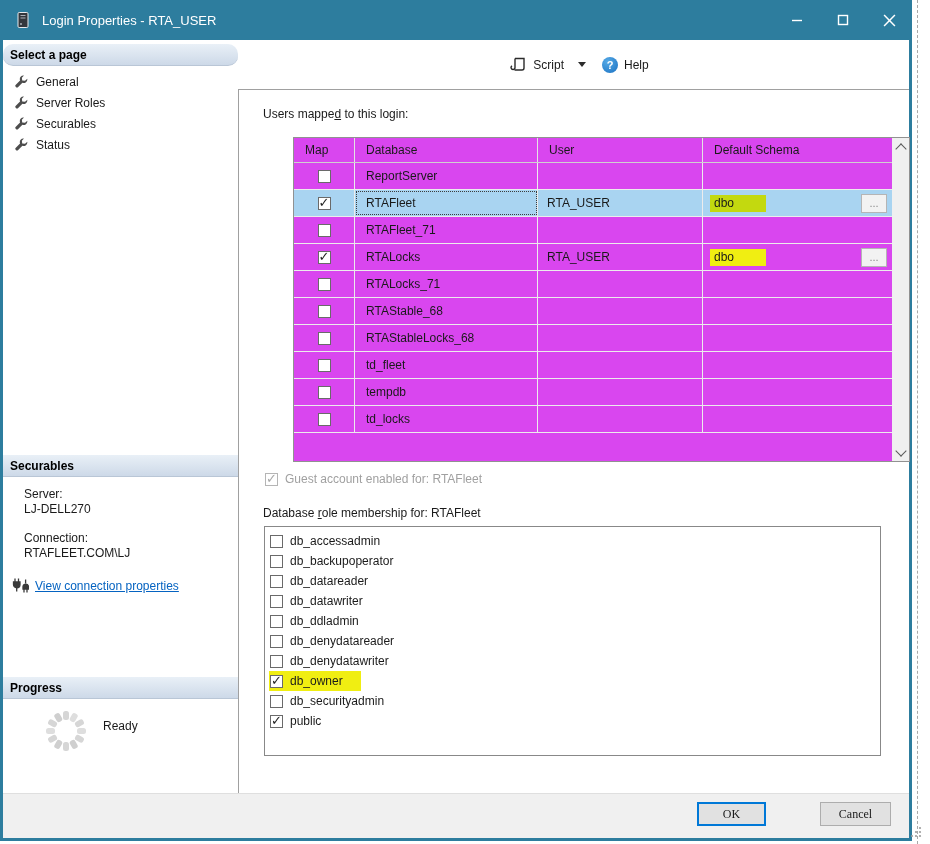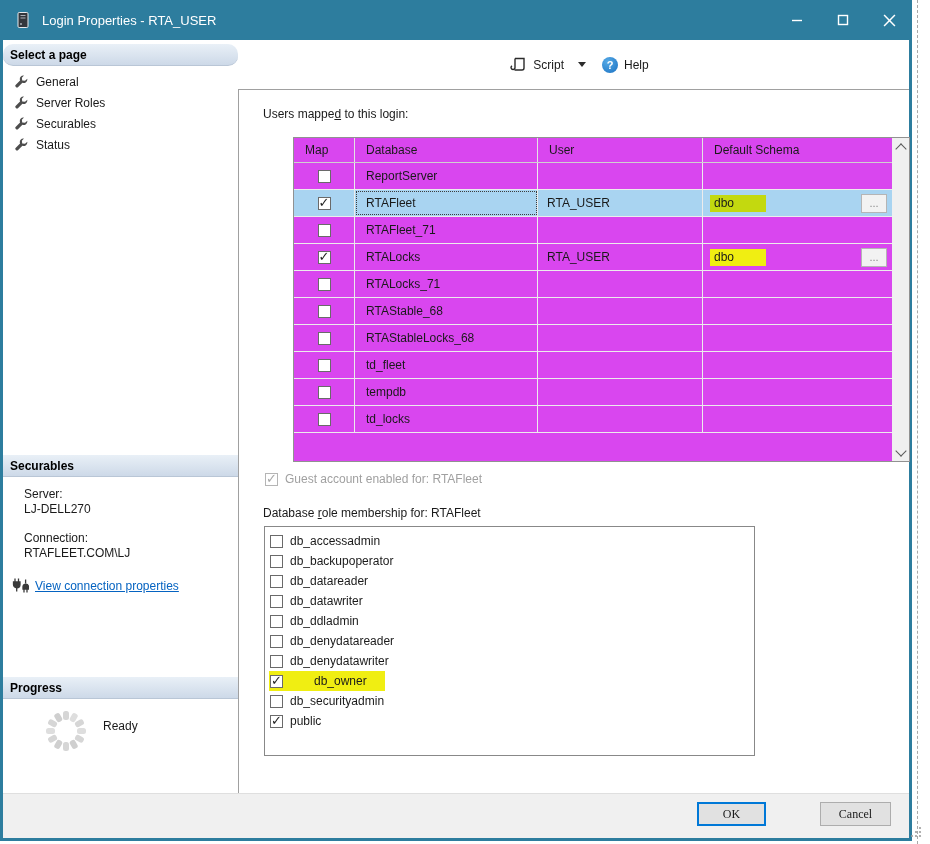--- a/index.html
+++ b/index.html
@@ -97,25 +97,25 @@
     font-size:13px; font-weight:bold; color:#222222; }
   .cb.disabled { border-color:#b5b5b5; }
   .cb.disabled::after { color:#a8a8a8; }
 
   .guest-row { position:absolute; left:265px; top:472px; display:flex; align-items:center;
     color:#a0a0a0; }
   .guest-row .cb { margin-right:7px; }
 
   .role-label { position:absolute; left:263px; top:506px; }
 
-  .rolebox { position:absolute; left:264px; top:526px; width:491px; height:230px;
+  .rolebox { position:absolute; left:264px; top:526px; width:617px; height:230px;
     border:1px solid #888888; background:#ffffff; padding:4px 0 0 4px; }
   .role-item { display:flex; align-items:center; height:20px; padding-left:1px; width:max-content;
     padding-right:18px; }
-  .role-item.hl { background:#f0ee12;gap:24px; }
+  .role-item.hl { background:#f0ee12; }
   .role-item .cb { margin-right:7px; }
 
   
   .footer { position:absolute; left:3px; top:793px; width:906px; height:45px;
     background:#f0f0f0; border-top:1px solid #dfdfdf; }
   .btn { position:absolute; top:8px; height:24px; background:#e1e1e1; border:1px solid #adadad;
     font-family:Liberation Serif, serif; font-size:12px; color:#1a1a1a; cursor:pointer; }
   .btn.ok { left:694px; width:69px; border:2px solid #0078d7; }
   .btn.cancel { left:817px; width:71px; }
 

